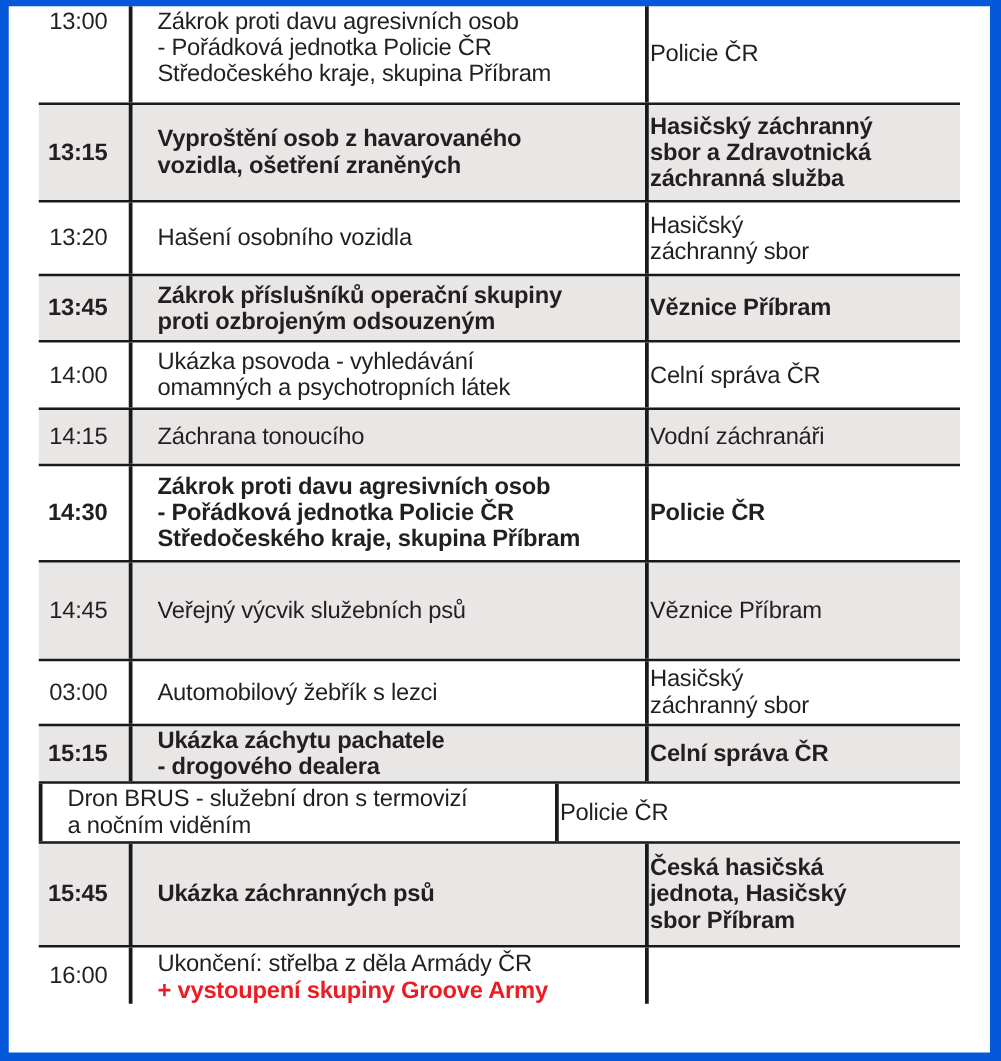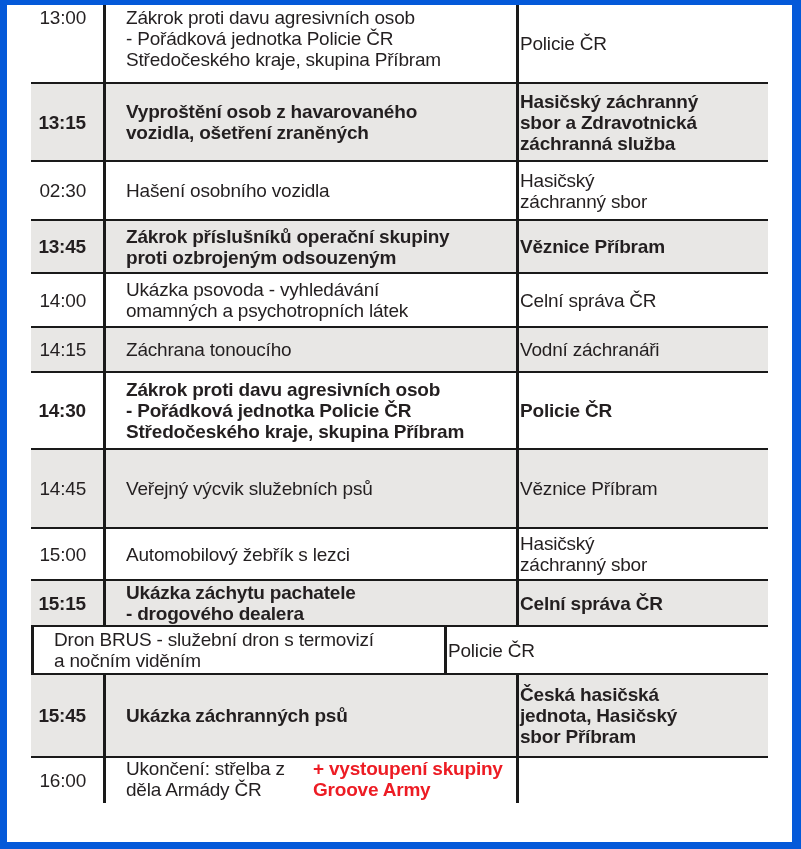--- a/index.html
+++ b/index.html
@@ -30,21 +30,21 @@
   .row.shaded{background:var(--shade);}
   .row.em{font-weight:700;}
   .cell{
     box-sizing:border-box;display:flex;align-items:center;
     white-space:pre-line;
   }
   .time{width:72px;justify-content:flex-end;text-align:right;padding-right:17px;}
   .event{width:413px;border-left:3px solid var(--rule);padding-left:20px;padding-right:8px;}
   .org{width:252px;border-left:3px solid var(--rule);padding-left:1px;padding-right:6px;}
   .row.first .time,.row.first .event{align-items:flex-start;padding-top:2px;}
-  .row.last .event{flex-direction:row;justify-content:flex-end;align-items:flex-start;}
+  .row.last .event{flex-direction:column;justify-content:flex-end;align-items:flex-start;}
   .red{color:var(--red);font-weight:700;}
 </style>
 </head>
 <body>
 
 <div class="frame">
   <div class="table">
 
     <div class="row first" style="height:77px">
       <div class="cell time">13:00</div>
@@ -57,21 +57,21 @@
     <div class="row shaded em" style="height:78px">
       <div class="cell time">13:15</div>
       <div class="cell event">Vyproštění osob z havarovaného
 vozidla, ošetření zraněných</div>
       <div class="cell org">Hasičský záchranný
 sbor a Zdravotnická
 záchranná služba</div>
     </div>
 
     <div class="row" style="height:59px">
-      <div class="cell time">02:30</div>
+      <div class="cell time">13:20</div>
       <div class="cell event">Hašení osobního vozidla</div>
       <div class="cell org">Hasičský
 záchranný sbor</div>
     </div>
 
     <div class="row shaded em" style="height:53px">
       <div class="cell time">13:45</div>
       <div class="cell event">Zákrok příslušníků operační skupiny
 proti ozbrojeným odsouzeným</div>
       <div class="cell org">Věznice Příbram</div>
@@ -98,21 +98,21 @@
       <div class="cell org">Policie ČR</div>
     </div>
 
     <div class="row shaded" style="height:79px">
       <div class="cell time">14:45</div>
       <div class="cell event">Veřejný výcvik služebních psů</div>
       <div class="cell org">Věznice Příbram</div>
     </div>
 
     <div class="row" style="height:52px">
-      <div class="cell time">15:00</div>
+      <div class="cell time">03:00</div>
       <div class="cell event">Automobilový žebřík s lezci</div>
       <div class="cell org">Hasičský
 záchranný sbor</div>
     </div>
 
     <div class="row shaded em" style="height:46px">
       <div class="cell time">15:15</div>
       <div class="cell event">Ukázka záchytu pachatele
 - drogového dealera</div>
       <div class="cell org">Celní správa ČR</div>

